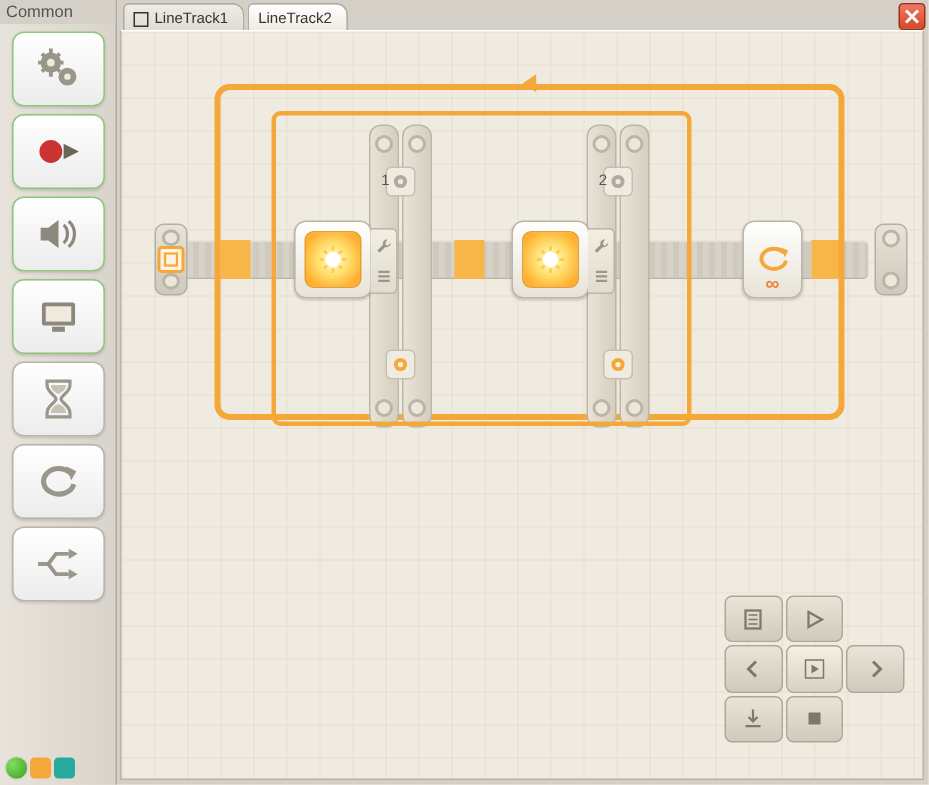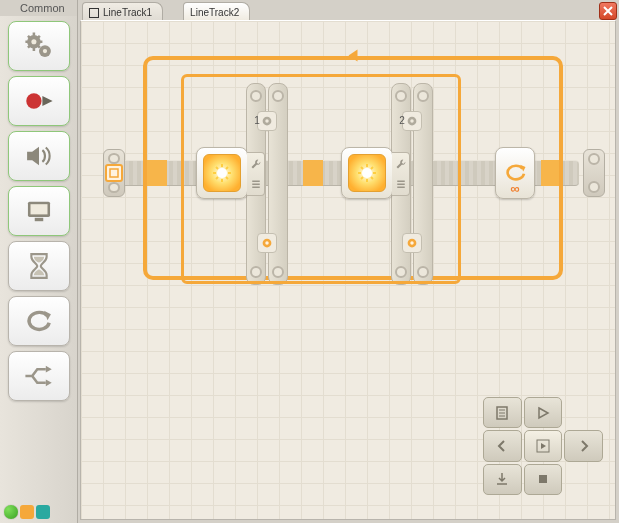--- a/index.html
+++ b/index.html
@@ -16,21 +16,21 @@
   .sidebar {
     position: absolute;
     left: 0; top: 0;
     width: 78px; height: 523px;
     background: linear-gradient(to right, #e8e4dc, #d8d4cc);
     border-right: 1px solid #b0aca4;
   }
   .sidebar-title {
     font-size: 11px;
     color: #555;
-    padding: 2px 20px;
+    padding: 2px 4px;
     background: #d4d0c8;
     height: 16px;
     line-height: 12px;
   }
   .palette-btn {
     width: 62px; height: 50px;
     margin: 5px auto;
     display: block;
     border-radius: 8px;
     background: linear-gradient(#ffffff, #ececec);
@@ -55,21 +55,21 @@
     width:18px; height:18px; border-radius:3px;
     background: linear-gradient(#f07860, #d44828);
     border:1px solid #a03018;
     color:#fff; font-weight:bold; font-size:12px;
     display:flex; align-items:center; justify-content:center;
     cursor:pointer;
   }
   
   .tab-strip {
     position:absolute; top:2px; left:82px; height:18px;
-    display:flex; align-items:flex-end; gap:20px;
+    display:flex; align-items:flex-end; gap:2px;
   }
   .tab {
     height:18px; padding:2px 10px 0 6px;
     background: linear-gradient(#f0ece4,#e0dcd4);
     border:1px solid #b0aca4; border-bottom:none;
     border-radius:4px 8px 0 0; font-size:10px; color:#333;
     display:flex; align-items:center; gap:4px;
     cursor:pointer;
   }
   .tab.active { background: linear-gradient(#fff,#f0ebe1); }

